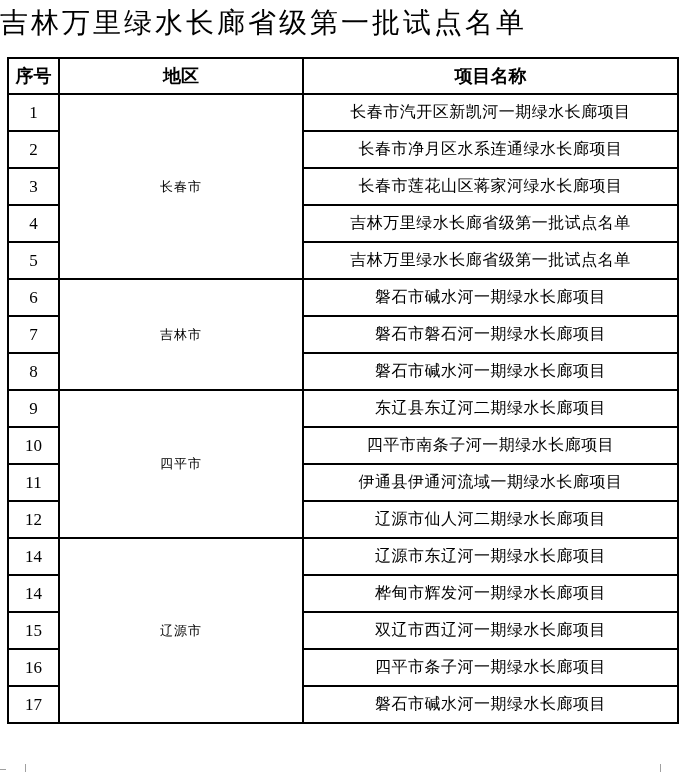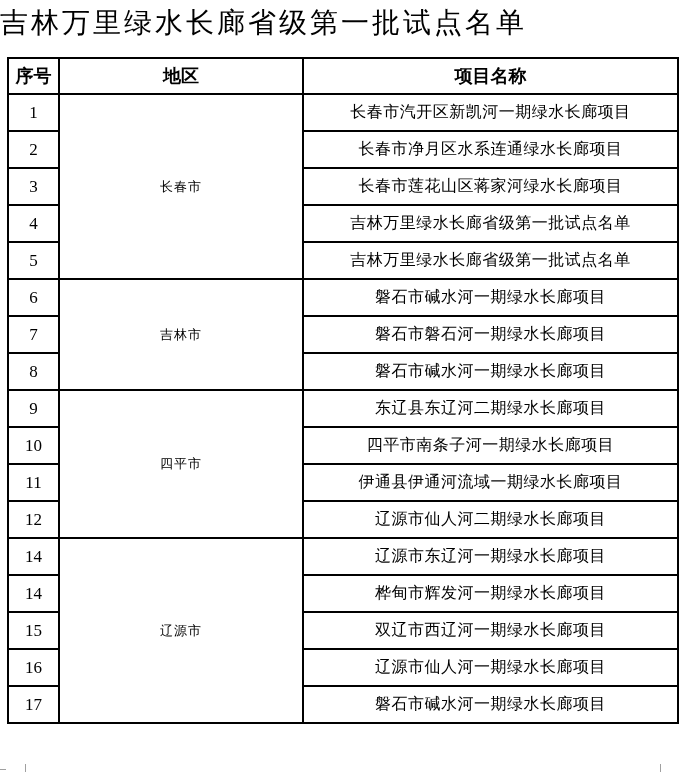--- a/index.html
+++ b/index.html
@@ -157,21 +157,21 @@
       <tr>
         <td class="no-cell">14</td>
         <td class="project-cell">桦甸市辉发河一期绿水长廊项目</td>
       </tr>
       <tr>
         <td class="no-cell">15</td>
         <td class="project-cell">双辽市西辽河一期绿水长廊项目</td>
       </tr>
       <tr>
         <td class="no-cell">16</td>
-        <td class="project-cell">辽源市仙人河一期绿水长廊项目</td>
+        <td class="project-cell">四平市条子河一期绿水长廊项目</td>
       </tr>
       <tr>
         <td class="no-cell">17</td>
         <td class="project-cell">磐石市碱水河一期绿水长廊项目</td>
       </tr>
     </tbody>
 </table>
 
 <div class="tick tick-dash-left"></div>
 <div class="tick tick-vert-left"></div>

